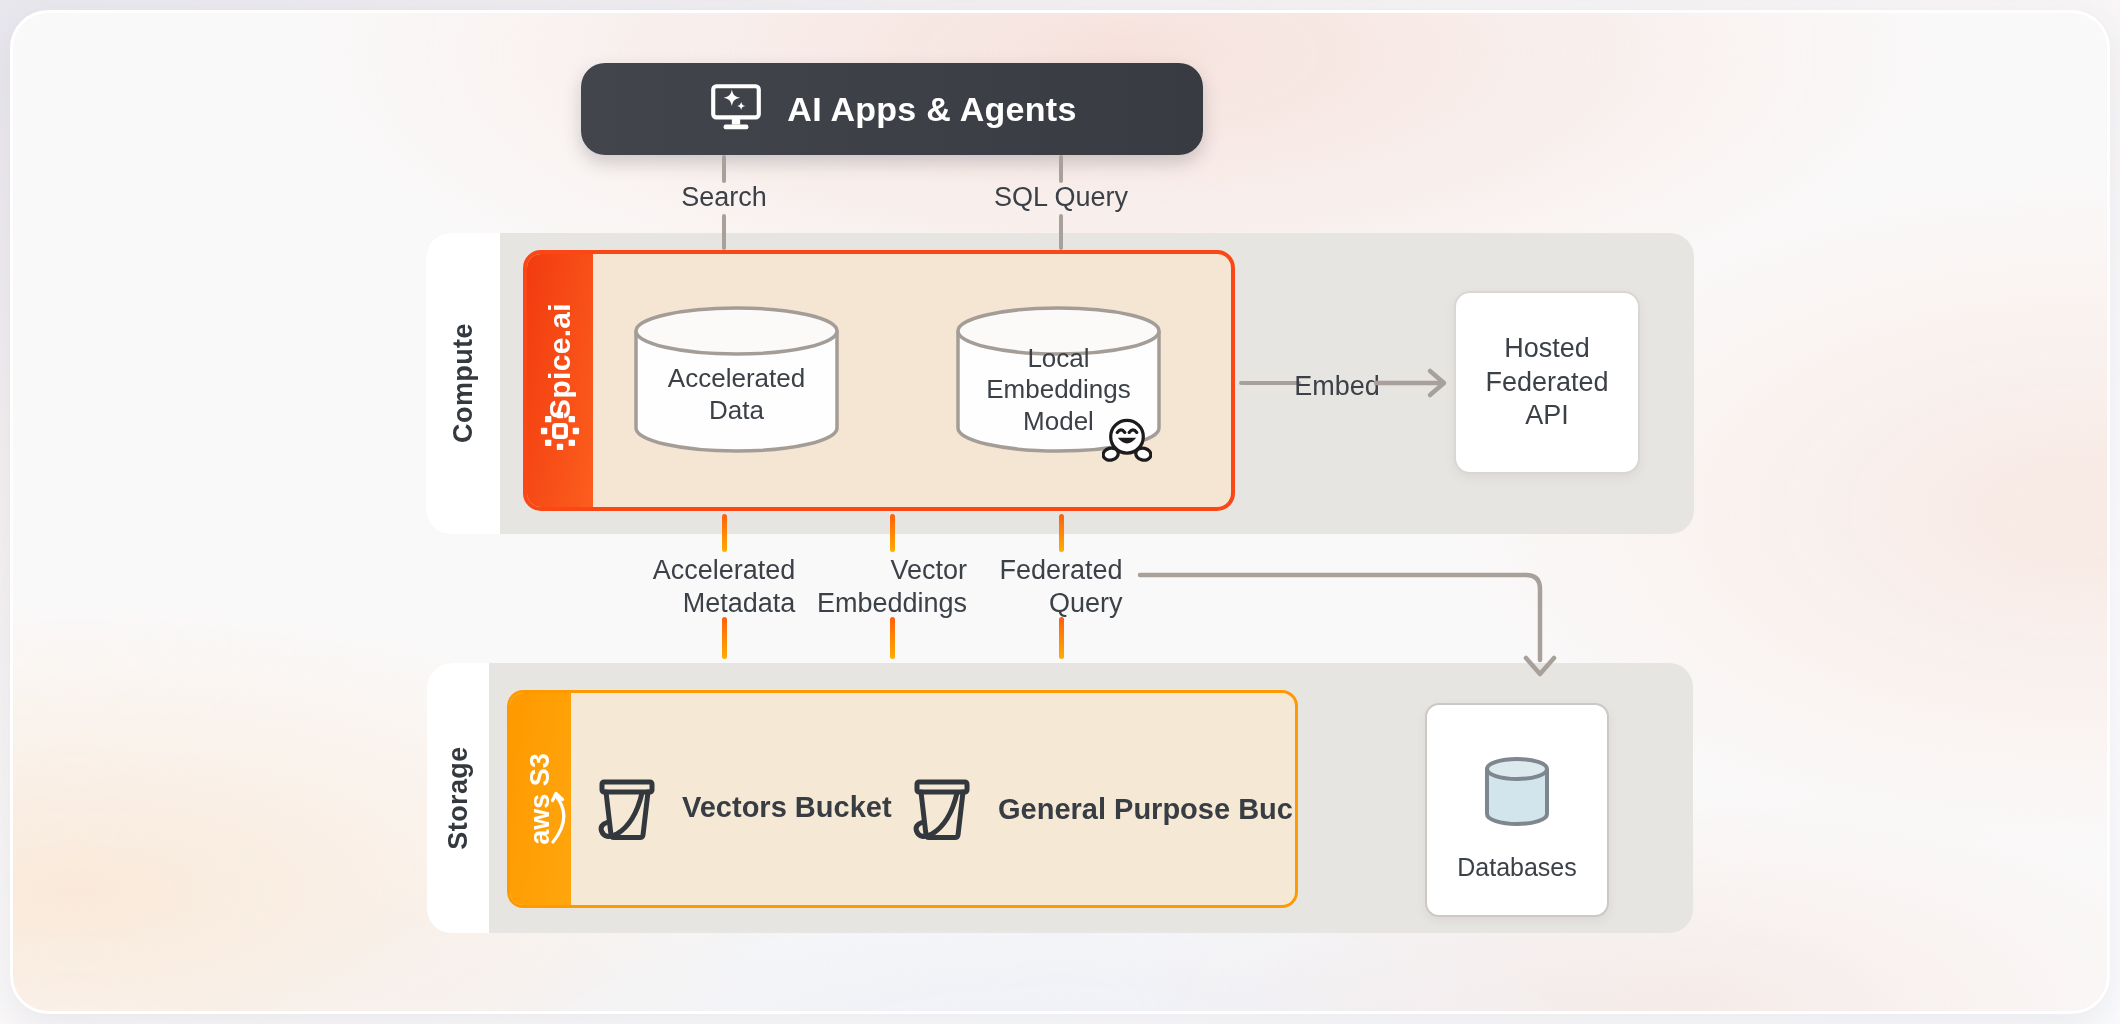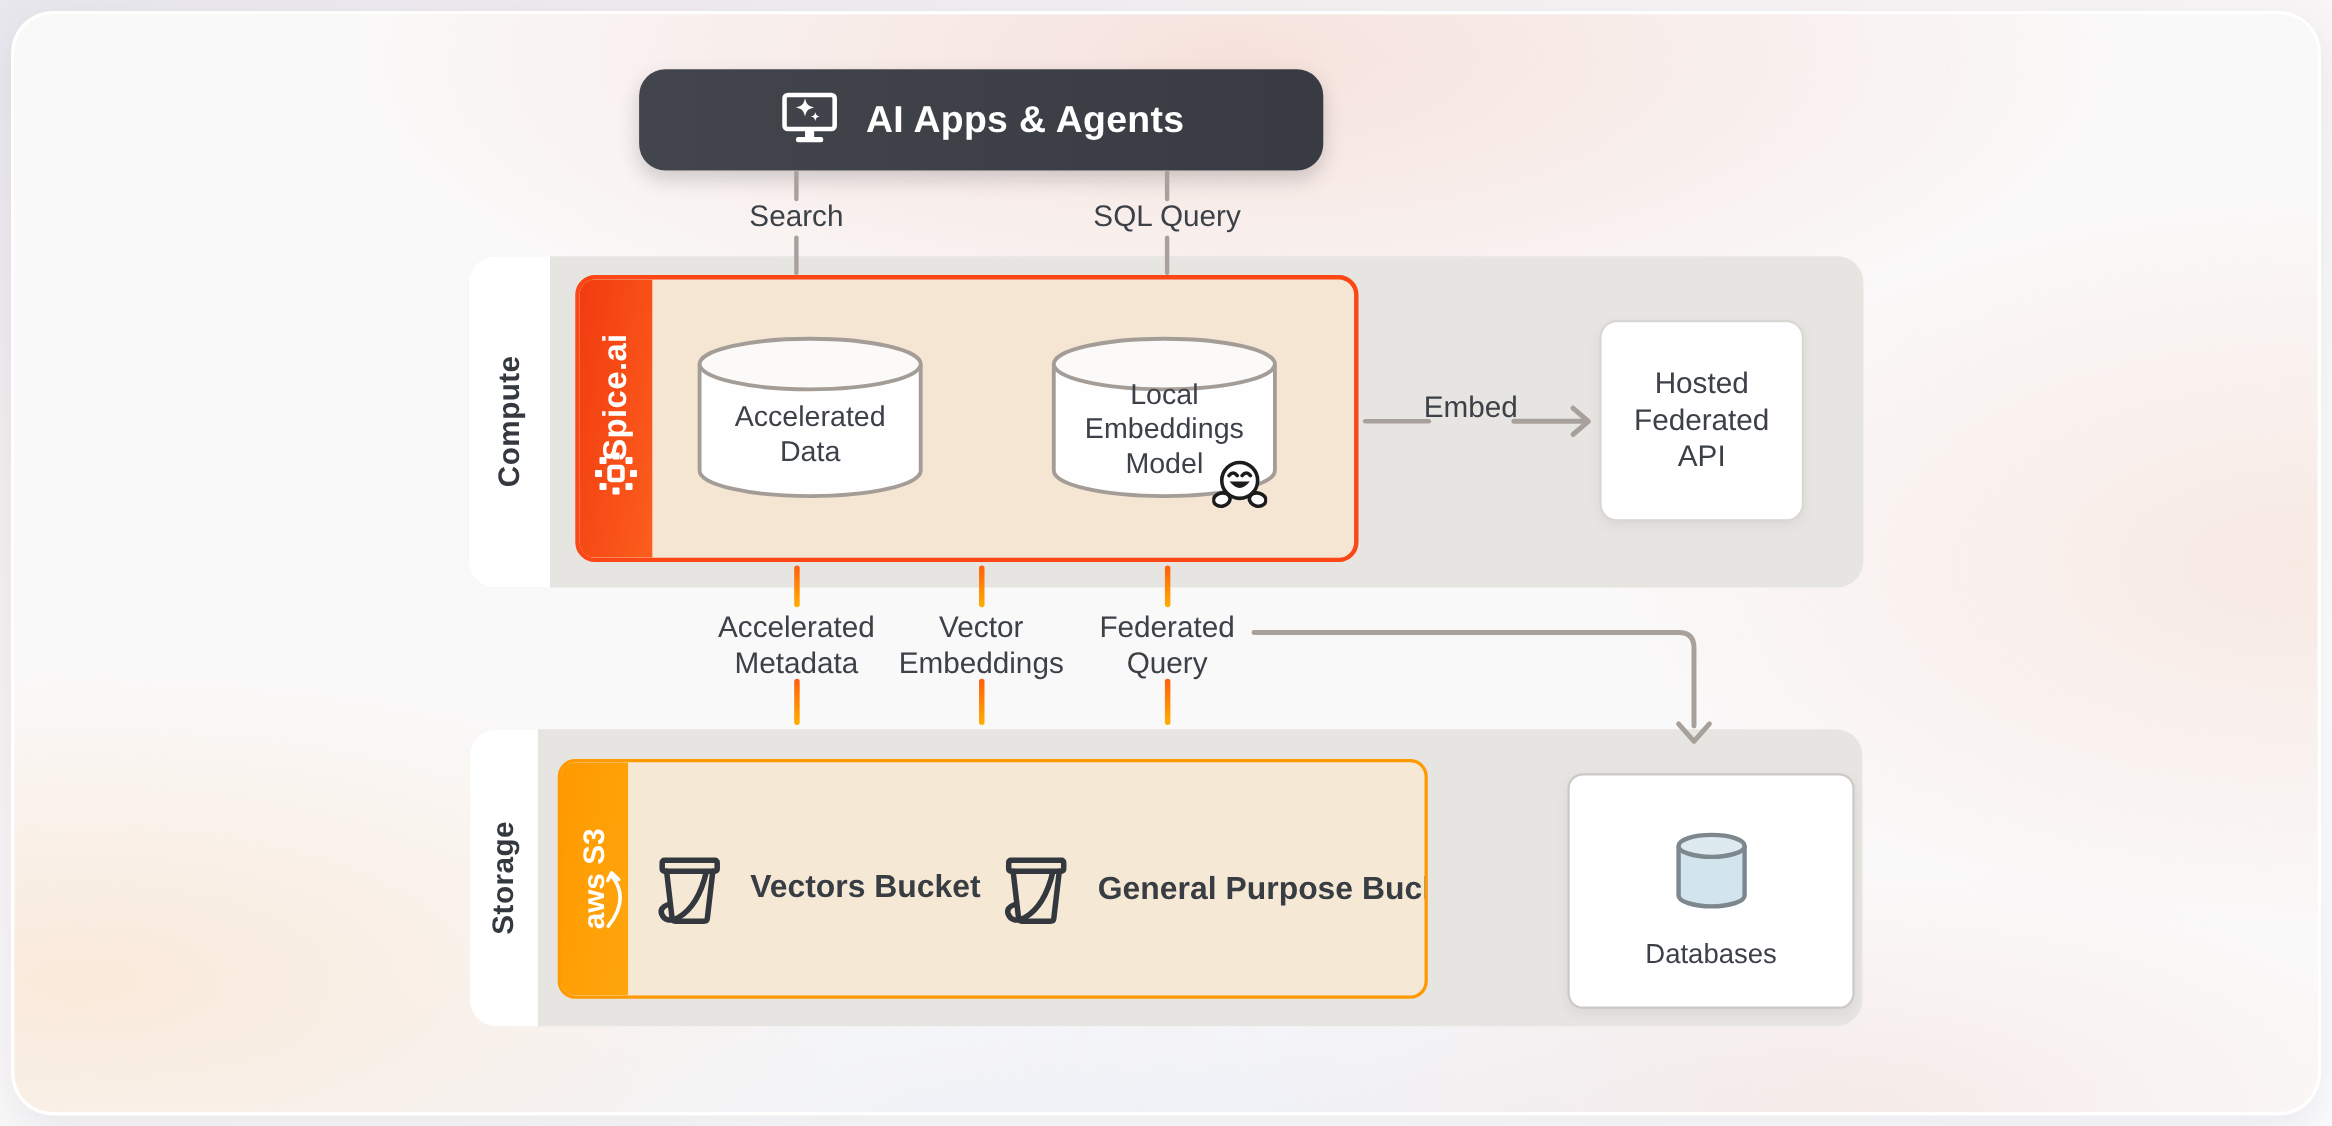--- a/index.html
+++ b/index.html
@@ -53,29 +53,29 @@
   .cyl{width:209px;height:152px}
   .cyl1{left:632px;top:304px}
   .cyl2{left:954px;top:304px}
   .cyl-label{position:absolute;left:50%;top:60%;transform:translate(-50%,-50%);text-align:center;
     font-size:26px;font-weight:500;line-height:1.22;white-space:pre-line;color:var(--text-dark)}
   .cyl2 .cyl-label{top:57%}
   .hug{position:absolute;left:148px;top:112px}
   
   .vline{width:4px;background:var(--line-gray);border-radius:2px}
   .hline{height:4px;background:var(--line-gray);border-radius:2px}
-  .edge-label{font-size:27px;font-weight:500;color:var(--text-dark);text-align:center;
+  .edge-label{font-size:27px;font-weight:500;color:var(--text-dark);text-align:right;
     line-height:1.22;white-space:pre-line}
   .dash{width:5px;border-radius:3px;background:linear-gradient(180deg,var(--dash-top),var(--dash-bottom))}
   
   .white-node{background:#fff;border-radius:16px}
   .hosted-box{left:1454px;top:291px;width:186px;height:183px;border:2px solid #D9D6D3;
     box-shadow:0 4px 10px rgba(120,110,100,.10);display:flex;align-items:center;justify-content:center}
   .hosted-label{font-size:27px;font-weight:500;text-align:center;line-height:1.25;white-space:pre-line}
-  .databases-box{left:1425px;top:703px;width:261px;height:214px;border:2px solid #CCC8C5;border-radius:14px;
+  .databases-box{left:1425px;top:703px;width:184px;height:214px;border:2px solid #CCC8C5;border-radius:14px;
     box-shadow:0 4px 10px rgba(120,110,100,.10)}
   .db-icon{position:absolute;left:50%;top:51px;transform:translateX(-50%)}
   .db-label{position:absolute;left:50%;top:148px;transform:translateX(-50%);font-size:25px;font-weight:500}
   
   .aws-box{left:507px;top:690px;width:791px;height:218px;border:3px solid var(--aws-orange);
     border-radius:16px;background:var(--aws-panel-bg);overflow:hidden}
   .aws-strip{position:absolute;left:0;top:0;bottom:0;width:61px;
     background:linear-gradient(100deg,var(--aws-orange),var(--aws-orange-light))}
   .aws-name-wrap{position:absolute;left:30px;top:50%;width:150px;height:44px;
     transform:translate(-50%,-50%) rotate(-90deg);display:flex;align-items:center;justify-content:center}
@@ -205,21 +205,21 @@
   </div>
 
   <div class="abs vline" style="left:722px;top:155px;height:28px"></div>
   <div class="abs edge-label center-xy" style="left:724px;top:197px">Search</div>
   <div class="abs vline" style="left:722px;top:214px;height:36px"></div>
   <div class="abs vline" style="left:1059px;top:155px;height:28px"></div>
   <div class="abs edge-label center-xy" style="left:1061px;top:197px">SQL Query</div>
   <div class="abs vline" style="left:1059px;top:214px;height:36px"></div>
 
   <div class="abs hline" style="left:1239px;top:381px;width:62px"></div>
-  <div class="abs edge-label center-xy" style="left:1337px;top:371px">Embed</div>
+  <div class="abs edge-label center-xy" style="left:1337px;top:386px">Embed</div>
   <span class="abs" style="left:1374px;top:366px">
     <svg width="80" height="34" viewBox="0 0 80 34" fill="none" stroke="#A8A19B" stroke-width="4.5" stroke-linecap="round" stroke-linejoin="round">
       <path d="M2 17 H68"></path>
         <path d="M56 5 L70 17 L56 29"></path>
     </svg>
   </span>
 
   <div class="abs dash" style="left:722px;top:514px;height:38px"></div>
   <div class="abs dash" style="left:890px;top:514px;height:38px"></div>
   <div class="abs dash" style="left:1059px;top:514px;height:38px"></div>

